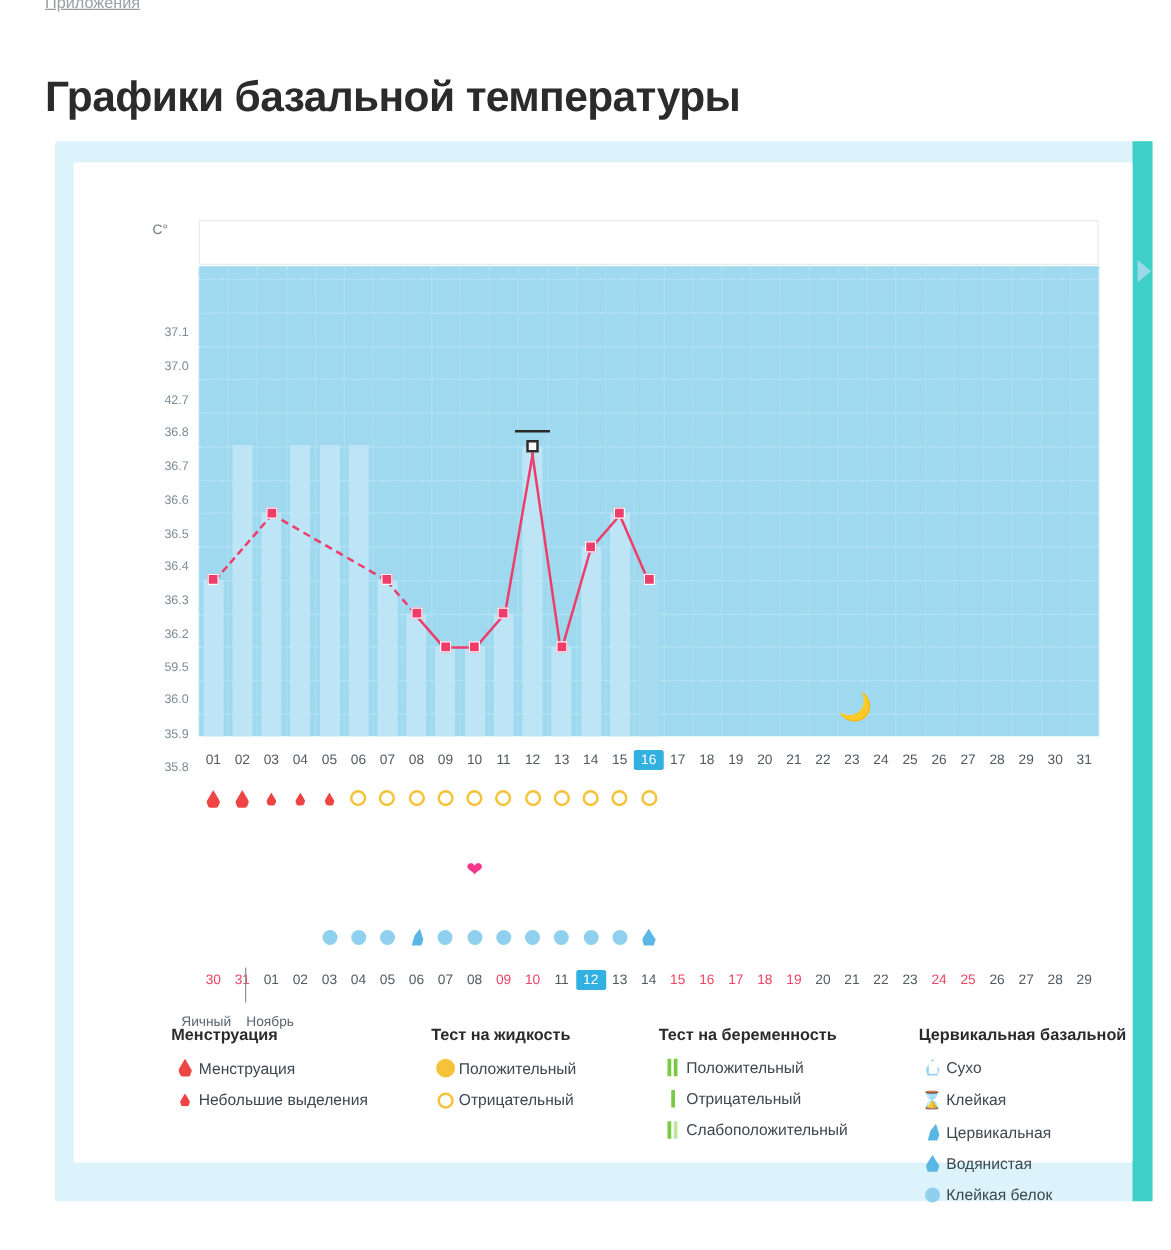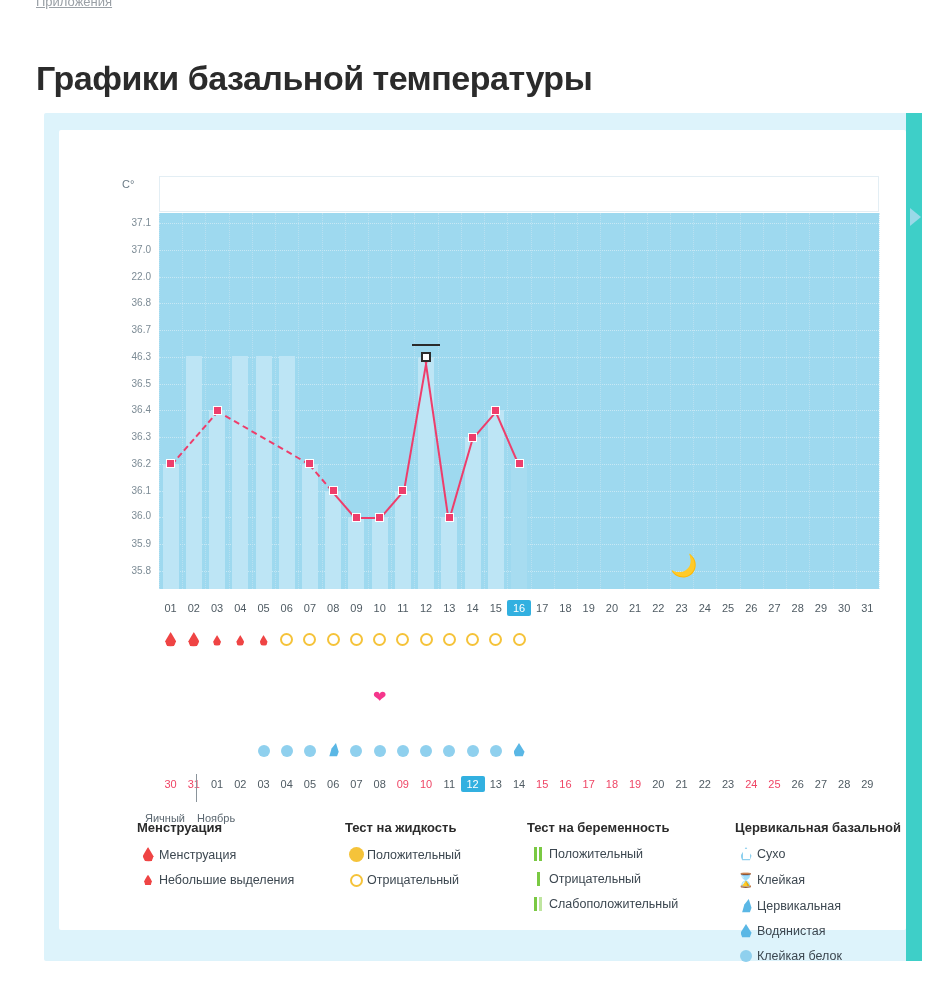--- a/index.html
+++ b/index.html
@@ -93,20 +93,21 @@
     width: 36px;
     height: 390px;
   }
   .y-tick {
     position: absolute;
     right: 4px;
     font-size: 10px;
     color: #7c8b95;
     text-align: right;
     width: 32px;
+    margin-top: 44px;
   }
   .plot {
     position: absolute;
     left: 84px;
     top: 16px;
     width: 720px;
     height: 414px;
   }
   .plot-top-blank {
     position: absolute;
@@ -363,29 +364,29 @@
     <div class="card-accent"></div>
     <div class="arrow-right"></div>
 
     <div class="card-inner">
 
       <div class="chart-area">
         <div class="unit-label">C°</div>
         <div class="y-axis" id="y-axis">
             <div class="y-tick" style="top: 17px;">37.1</div>
             <div class="y-tick" style="top: 43.7692px;">37.0</div>
-            <div class="y-tick" style="top: 70.5385px;">22.0</div>
+            <div class="y-tick" style="top: 70.5385px;">42.7</div>
             <div class="y-tick" style="top: 97.3077px;">36.8</div>
             <div class="y-tick" style="top: 124.077px;">36.7</div>
-            <div class="y-tick" style="top: 150.846px;">46.3</div>
+            <div class="y-tick" style="top: 150.846px;">36.6</div>
             <div class="y-tick" style="top: 177.615px;">36.5</div>
             <div class="y-tick" style="top: 204.385px;">36.4</div>
             <div class="y-tick" style="top: 231.154px;">36.3</div>
             <div class="y-tick" style="top: 257.923px;">36.2</div>
-            <div class="y-tick" style="top: 284.692px;">36.1</div>
+            <div class="y-tick" style="top: 284.692px;">59.5</div>
             <div class="y-tick" style="top: 310px;">36.0</div>
             <div class="y-tick" style="top: 338.231px;">35.9</div>
             <div class="y-tick" style="top: 365px;">35.8</div>
           </div>
         <div class="plot" id="plot">
           <div class="plot-top-blank"></div>
           <div class="plot-band" id="plot-band">
               <div class="hline" style="top: 10px;"></div>
               <div class="hline" style="top: 36.7692px;"></div>
               <div class="hline" style="top: 63.5385px;"></div>

